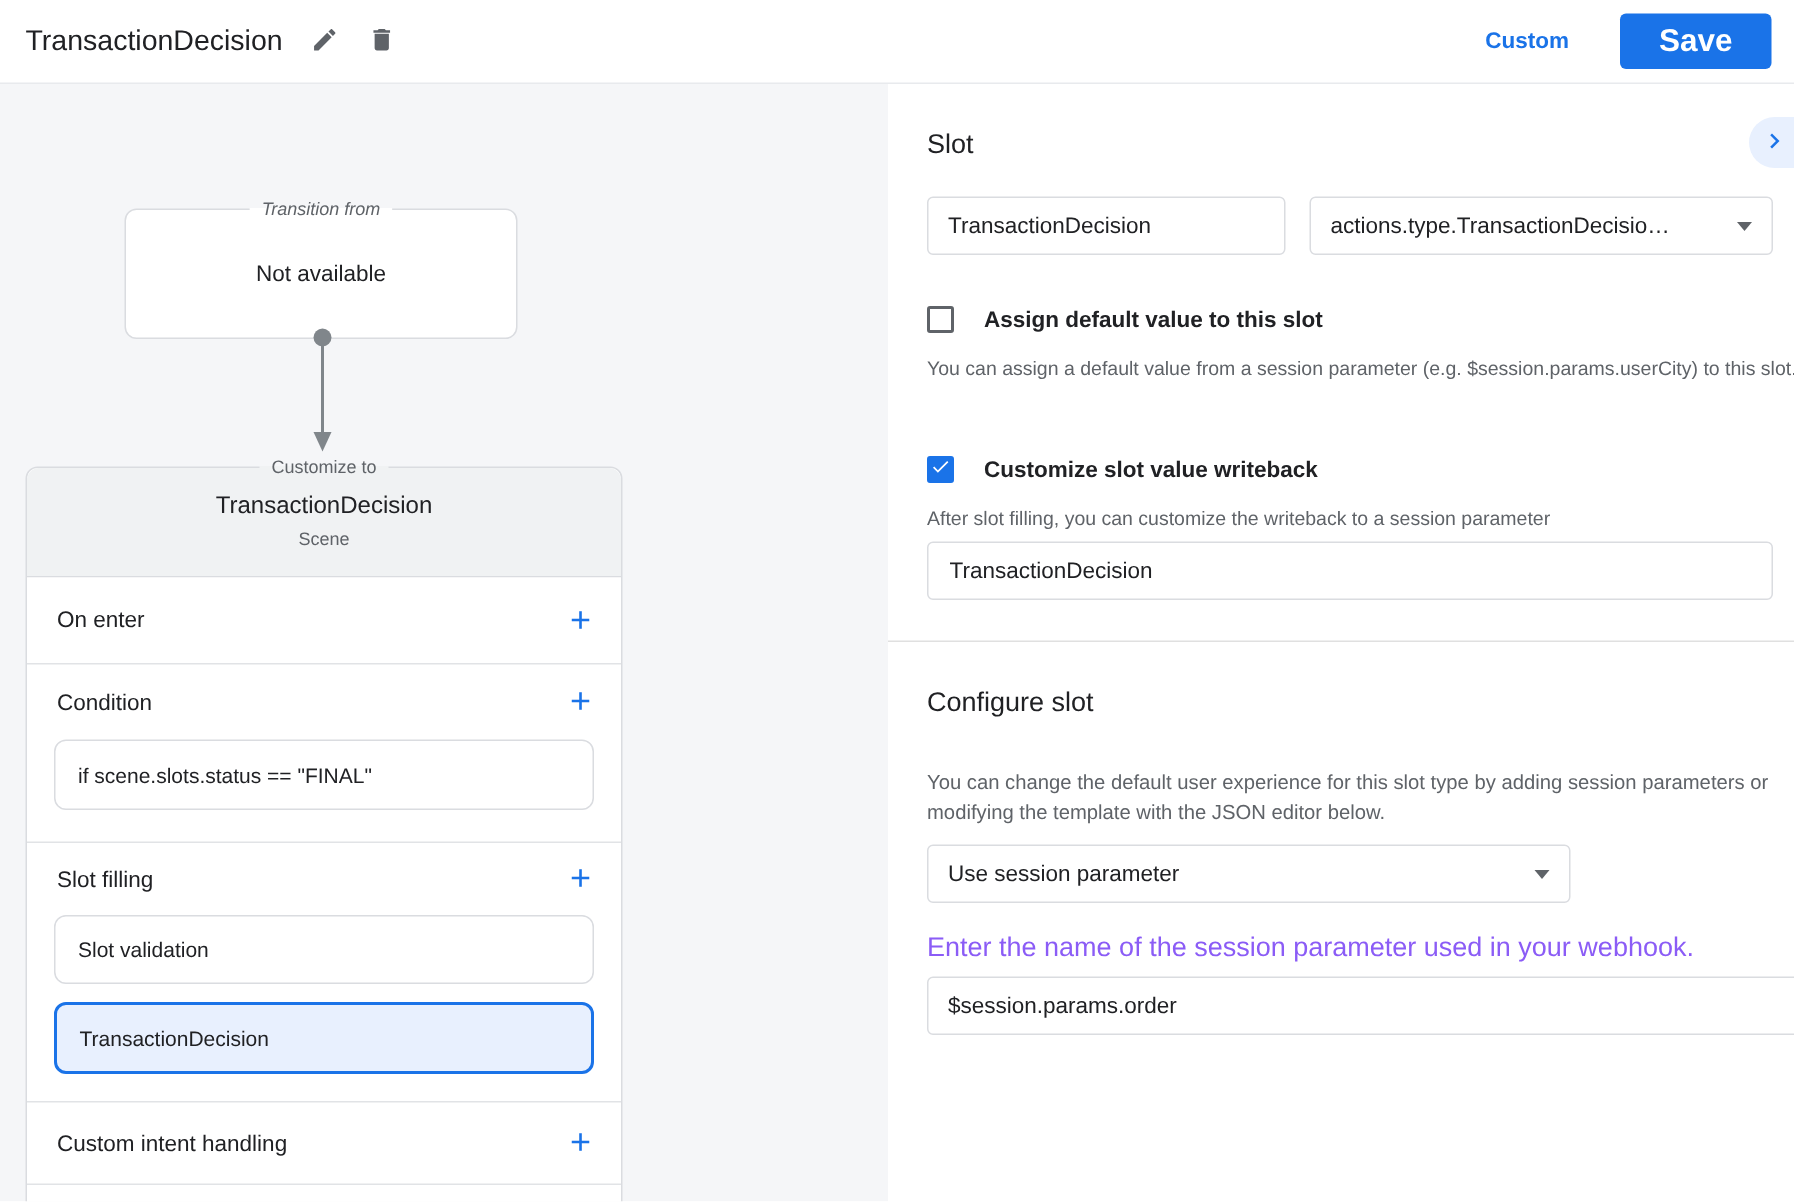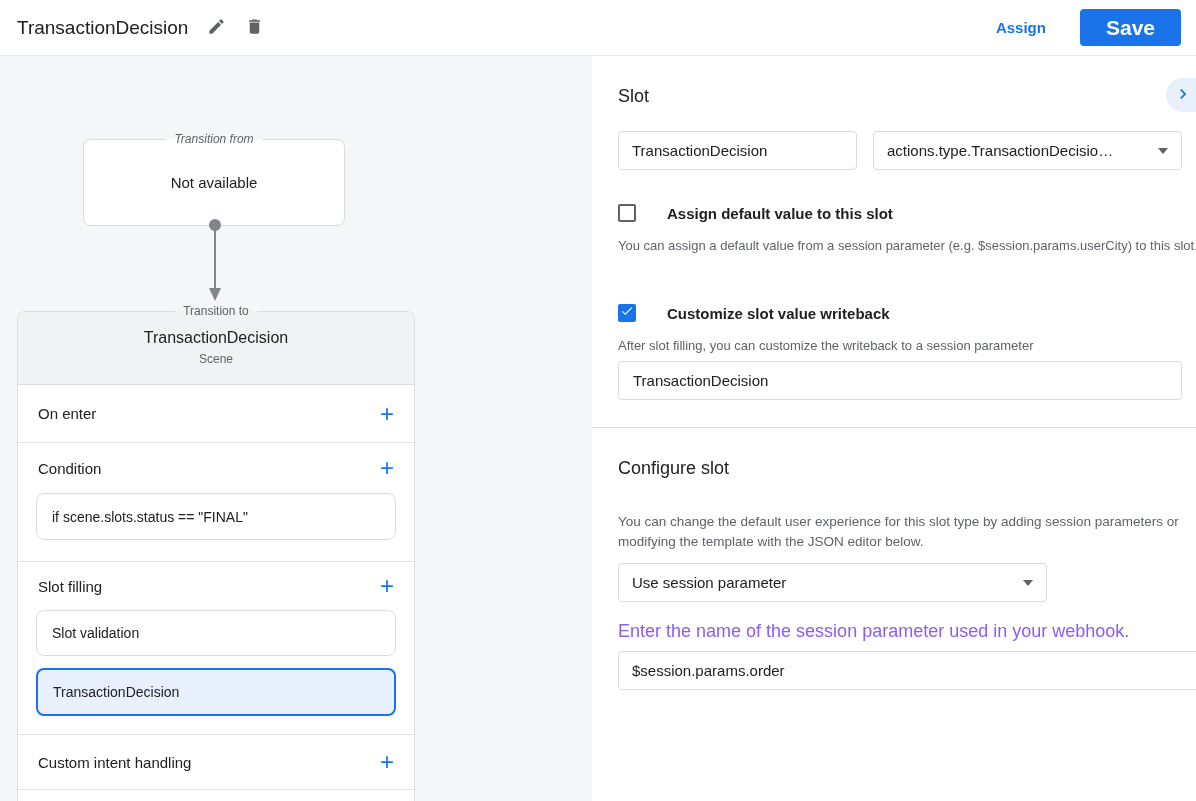--- a/index.html
+++ b/index.html
@@ -81,21 +81,21 @@
 
   .slot-name-input { left:26px; top:75px; width:239px; }
   .slot-type-select { left:281px; top:75px; width:309px; }
 
   .check-row { position:absolute; left:26px; display:flex; align-items:center; }
   .cr-default { top:148px; } .cr-writeback { top:248px; }
   .checkbox { width:18px; height:18px; border-radius:2px; flex:none; cursor:pointer; }
   .checkbox.unchecked { border:2px solid #5f6368; background:#fff; }
   .checkbox.checked { border:2px solid #1a73e8; background:#1a73e8; display:flex;
                       align-items:center; justify-content:center; }
-  .check-label { font-size:15px; font-weight:bold; color:#202124; margin-left:31px; }
+  .check-label { font-size:15px; font-weight:bold; color:#202124; margin-left:20px; }
 
   .desc-text { position:absolute; left:26px; width:580px; font-size:13px; line-height:20px;
                color:#5f6368; }
   .d-default { top:180px; } .d-writeback { top:280px; }
 
   .prefix-input { position:absolute; left:26px; top:305px; width:564px; height:39px;
                   border:1px solid #dadce0; border-radius:4px; display:flex; align-items:stretch;
                   overflow:hidden; }
   .prefix-seg { background:#f1f3f4; border-right:1px solid #dadce0; display:flex;
                 align-items:center; padding:0 12px; font-size:15px; color:#202124; flex:none; }
@@ -126,40 +126,40 @@
       </span>
     </button>
     <button class="icon-btn delete-btn">
       <span>
         <svg width="19" height="19" viewBox="0 0 24 24" fill="#5f6368">
             <path d="M6 19c0 1.1.9 2 2 2h8c1.1 0 2-.9 2-2V7H6v12zM19 4h-3.5l-1-1h-5l-1 1H5v2h14V4z"></path>
           </svg>
       </span>
     </button>
     <div class="header-actions">
-      <button class="cancel-link">Assign</button>
+      <button class="cancel-link">Custom</button>
       <button class="save-btn">Save</button>
     </div>
   </div>
 
   <div class="left-panel">
 
     <div class="from-box">
       <span class="box-legend">Transition from</span>
       <span class="from-box-text">Not available</span>
     </div>
 
     <svg class="connector" viewBox="0 0 32 85">
       <circle cx="16" cy="7" r="6" fill="#80868b"></circle>
       <line x1="16" y1="7" x2="16" y2="71" stroke="#80868b" stroke-width="2"></line>
       <polygon points="10,70 22,70 16,83" fill="#80868b"></polygon>
     </svg>
 
     <div class="scene-card">
-      <span class="box-legend">Transition to</span>
+      <span class="box-legend">Customize to</span>
 
       <div class="scene-header">
         <div class="scene-name">TransactionDecision</div>
         <div class="scene-type">Scene</div>
       </div>
 
       <div class="card-section sec-on-enter">
         <div class="section-row">
           <span class="section-label">On enter</span>
           <button class="plus-btn">+</button>

